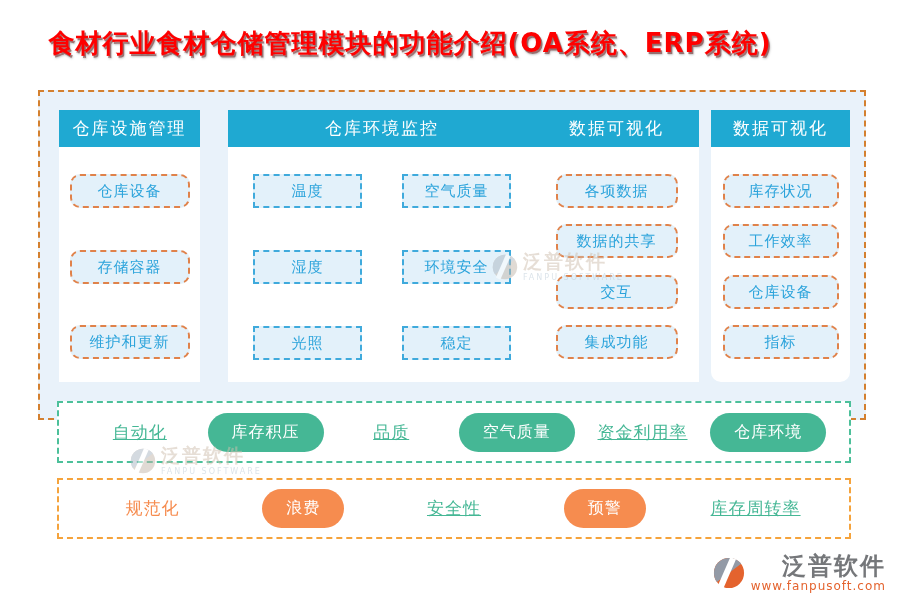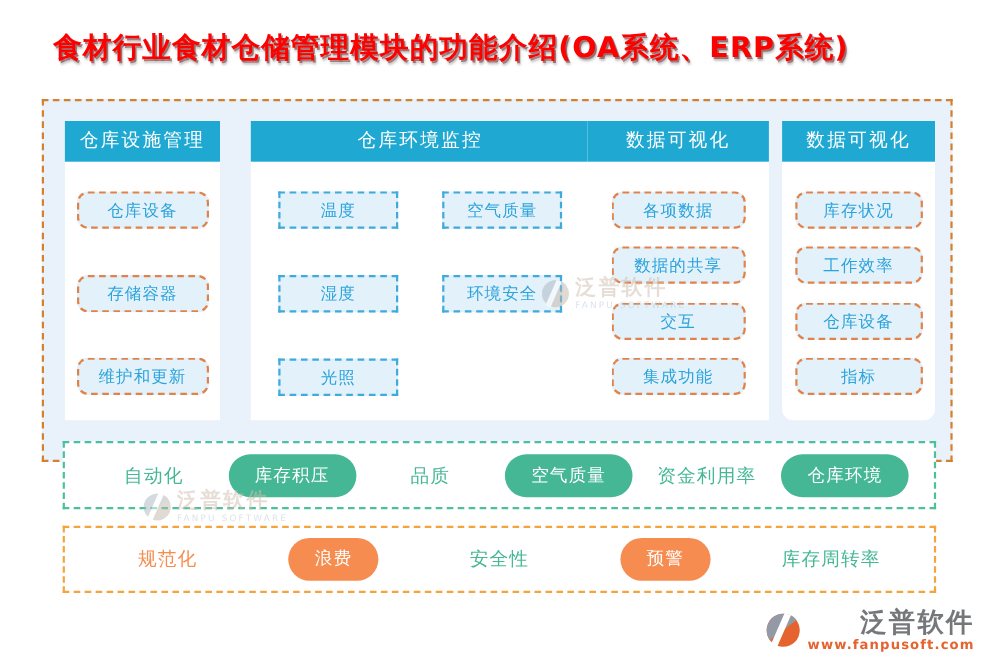--- a/index.html
+++ b/index.html
@@ -53,21 +53,21 @@
   .col-3 .col-body .feat{width:122px;}
   .col-4 .col-body .feat{width:116px;}
   .band{
     position:absolute;left:17px;width:794px;background:#ffffff;
     display:flex;align-items:center;justify-content:space-around;padding:0 18px;
   }
   .band-1{top:309px;height:62px;border:2px dashed var(--green-dash);}
   .band-2{top:386px;height:61px;border:2px dashed var(--orange-dash-band);align-items:center;}
   .band-cell{flex:1;display:flex;justify-content:center;align-items:center;}
   .band-label{font-size:17px;letter-spacing:1px;}
-  .lbl-green{color:var(--green);}
+  .lbl-green{color:var(--green);text-decoration:underline;}
   .lbl-orange{color:var(--orange-pill);}
   .pill{
     color:#ffffff;font-size:16px;letter-spacing:1px;border-radius:20px;
     padding:9px 24px;white-space:nowrap;
   }
   .pill-green{background:var(--green);}
   .pill-orange{background:var(--orange-pill);}
   .watermark{
     position:absolute;display:flex;align-items:center;gap:5px;opacity:.5;
     pointer-events:none;z-index:5;
@@ -75,21 +75,21 @@
   .wm-1{left:492px;top:252px;}
   .wm-2{left:130px;top:446px;}
   .wm-text-col{display:flex;flex-direction:column;line-height:1;}
   .wm-name{font-size:19px;font-weight:bold;color:#cfbfae;letter-spacing:2px;}
   .wm-sub{font-size:8px;color:#b9c9d6;letter-spacing:2px;margin-top:3px;}
   .fanpu-logo{
     position:absolute;right:14px;bottom:8px;display:flex;align-items:center;gap:6px;z-index:6;
   }
   .logo-text-col{display:flex;flex-direction:column;align-items:flex-end;line-height:1;}
   .logo-name{font-size:24px;font-weight:bold;color:var(--logo-gray);letter-spacing:2px;}
-  .logo-url{font-size:12px;font-weight:bold;color:var(--logo-orange);margin-top:2px;letter-spacing:1px;}
+  .logo-url{font-size:12px;font-weight:normal;color:var(--logo-orange);margin-top:2px;letter-spacing:1px;}
   .logo-svg{display:block;}
 </style>
 </head>
 <body>
 
 <div class="page-title">食材行业食材仓储管理模块的功能介绍(OA系统、ERP系统)</div>
 
 <div class="diagram">
 
   <div class="col-card col-1">
@@ -102,20 +102,21 @@
   </div>
 
   <div class="col-card col-2">
     <div class="col-header">仓库环境监控</div>
     <div class="col-body-grid">
       <div class="feat feat-blue">温度</div>
       <div class="feat feat-blue">空气质量</div>
       <div class="feat feat-blue">湿度</div>
       <div class="feat feat-blue">环境安全</div>
       <div class="feat feat-blue">光照</div>
+      <div class="feat feat-blue">稳定</div>
     </div>
   </div>
 
   <div class="col-card col-3">
     <div class="col-header">数据可视化</div>
     <div class="col-body">
       <div class="feat feat-orange">各项数据</div>
       <div class="feat feat-orange">数据的共享</div>
       <div class="feat feat-orange">交互</div>
       <div class="feat feat-orange">集成功能</div>

